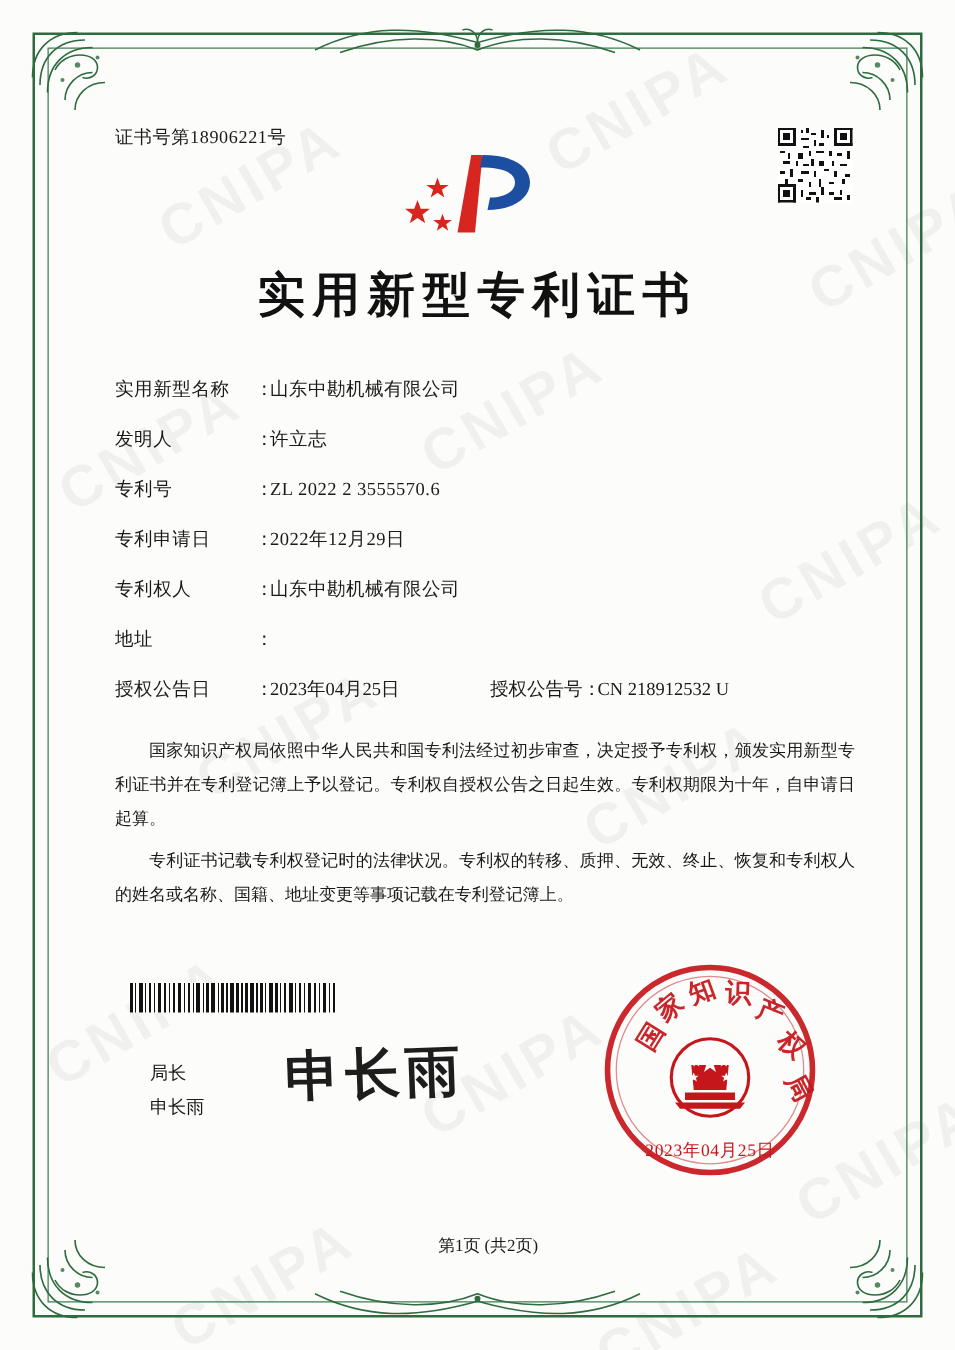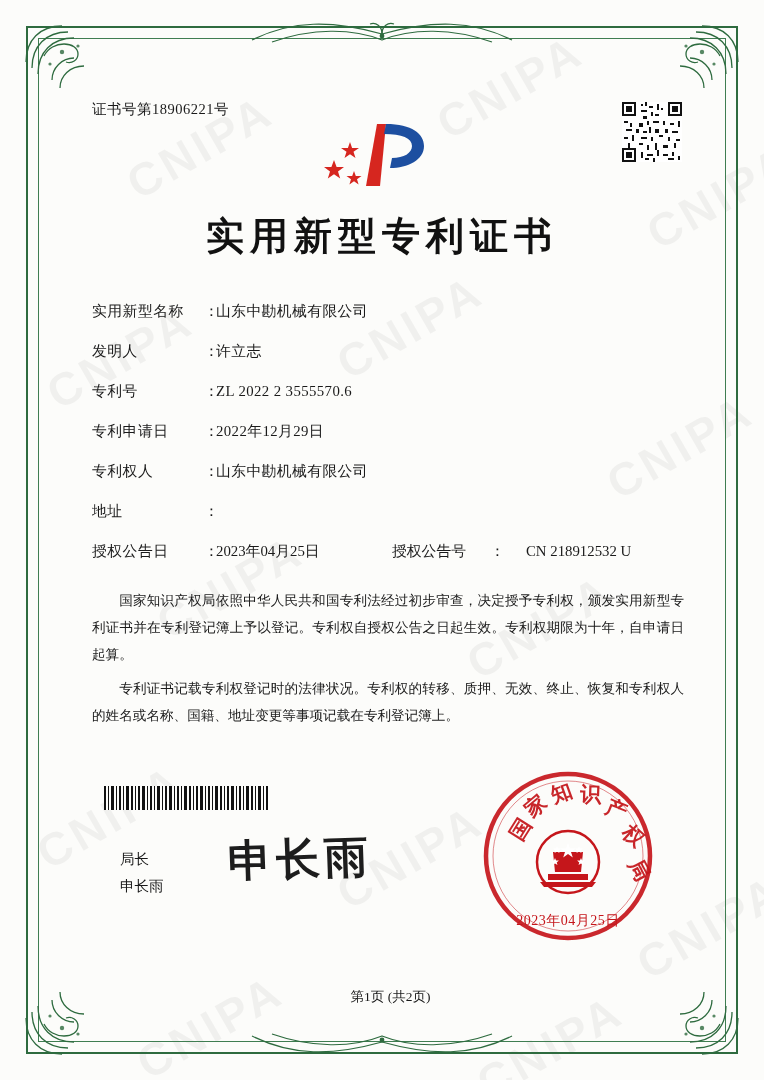--- a/index.html
+++ b/index.html
@@ -148,21 +148,21 @@
   }
   .f-colon { width: 12px; flex: 0 0 12px; }
   .f-value { flex: 1 1 auto; letter-spacing: 0.4px; }
 
   .field-inline {
     display: flex;
     align-items: flex-start;
     margin-bottom: 21px;
   }
   .inline-left { display: flex; align-items: baseline; width: 300px; }
-  .inline-right { display: flex; align-items: baseline; gap: 24px; }
+  .inline-right { display: flex; align-items: baseline; }
 
   .paras {
     margin-top: 26px;
     margin-left: 22px;
     margin-right: 10px;
     font-size: 13.6px;
     line-height: 2.0;
     text-align: justify;
   }
   .para { text-indent: 2em; margin: 0 0 6px 0; }

